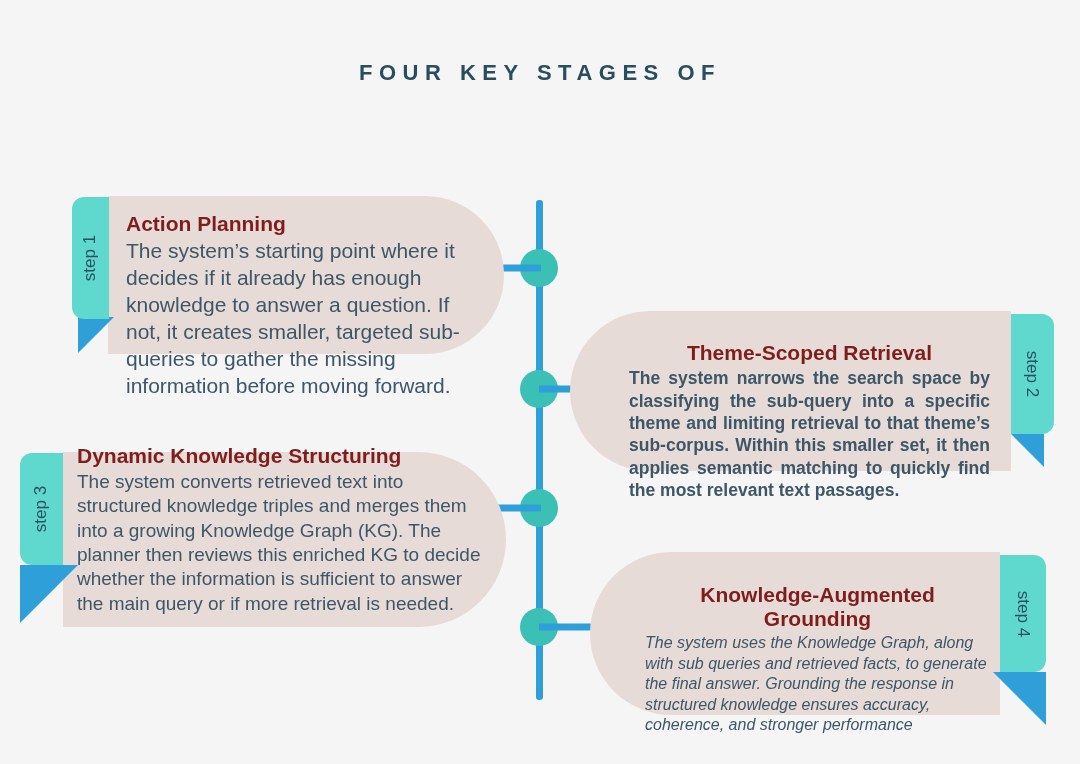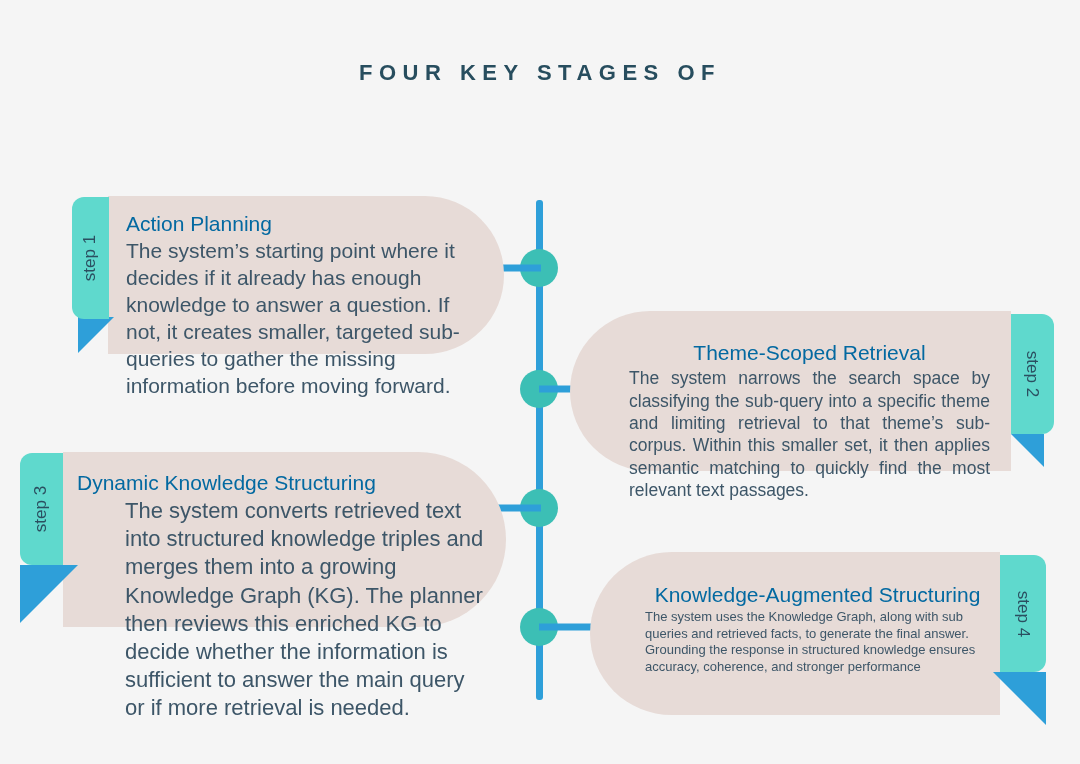--- a/index.html
+++ b/index.html
@@ -81,22 +81,22 @@
   }
   .card.right {
     border-top-left-radius: 999px;
     border-bottom-left-radius: 999px;
   }
   .card-body {
     position: absolute;
     color: #3d5668;
   }
   .card-title {
-    font-weight: normal;
-    color: #0369a1;
+    font-weight: bold;
+    color: #7f1d1d;
     line-height: 1.15;
     margin-bottom: 2px;
   }
   .card-text {
     line-height: 1.28;
   }
   .just { text-align: justify; }
   .ctr  { text-align: center; margin-top: 23px; }
 
   
@@ -169,44 +169,44 @@
 
   <div class="fold" style="left:1011px; top:434px;
        border-top:33px solid #2e9fd9; border-left:33px solid transparent;"></div>
 
   <div class="tab right" style="left:1011px; top:314px; width:43px; height:120px;">
     <span class="tab-label down">step 2</span>
   </div>
 
   <div class="card-body" style="left:629px; top:318px; width:361px;">
     <div class="card-title ctr" style="font-size:21px;">Theme-Scoped Retrieval</div>
-    <div class="card-text just" style="font-size:17.5px;">The system narrows the search space by classifying the sub-query into a specific theme and limiting retrieval to that theme’s sub-corpus. Within this smaller set, it then applies semantic matching to quickly find the most relevant text passages.</div>
+    <div class="card-text just" style="font-size:17.5px;font-weight:bold;">The system narrows the search space by classifying the sub-query into a specific theme and limiting retrieval to that theme’s sub-corpus. Within this smaller set, it then applies semantic matching to quickly find the most relevant text passages.</div>
   </div>
 
   <div class="card left" style="left:63px; top:452px; width:443px; height:175px;"></div>
 
   <div class="fold" style="left:20px; top:565px;
        border-top:58px solid #2e9fd9; border-right:58px solid transparent;"></div>
 
   <div class="tab left" style="left:20px; top:453px; width:43px; height:112px;">
     <span class="tab-label up">step 3</span>
   </div>
 
-  <div class="card-body" style="left:77px; top:471px; width:412px;">
+  <div class="card-body" style="left:77px; top:444px; width:412px;">
     <div class="card-title" style="font-size:21px;">Dynamic Knowledge Structuring</div>
-    <div class="card-text" style="font-size:22px;margin-left:48px;">The system converts retrieved text into structured knowledge triples and merges them into a growing Knowledge Graph (KG). The planner then reviews this enriched KG to decide whether the information is sufficient to answer the main query or if more retrieval is needed.</div>
+    <div class="card-text" style="font-size:19px;">The system converts retrieved text into structured knowledge triples and merges them into a growing Knowledge Graph (KG). The planner then reviews this enriched KG to decide whether the information is sufficient to answer the main query or if more retrieval is needed.</div>
   </div>
 
   <div class="card right" style="left:590px; top:552px; width:410px; height:163px;"></div>
 
   <div class="fold" style="left:993px; top:672px;
        border-top:53px solid #2e9fd9; border-left:53px solid transparent;"></div>
 
   <div class="tab right" style="left:1000px; top:555px; width:46px; height:117px;">
     <span class="tab-label down">step 4</span>
   </div>
 
   <div class="card-body" style="left:645px; top:560px; width:345px;">
-    <div class="card-title ctr" style="font-size:21px;">Knowledge-Augmented Structuring</div>
-    <div class="card-text" style="font-size:13px;">The system uses the Knowledge Graph, along with sub queries and retrieved facts, to generate the final answer. Grounding the response in structured knowledge ensures accuracy, coherence, and stronger performance</div>
+    <div class="card-title ctr" style="font-size:21px;">Knowledge-Augmented Grounding</div>
+    <div class="card-text" style="font-size:16px;font-style:italic;">The system uses the Knowledge Graph, along with sub queries and retrieved facts, to generate the final answer. Grounding the response in structured knowledge ensures accuracy, coherence, and stronger performance</div>
   </div>
 
 </div>
 
 </body></html>

